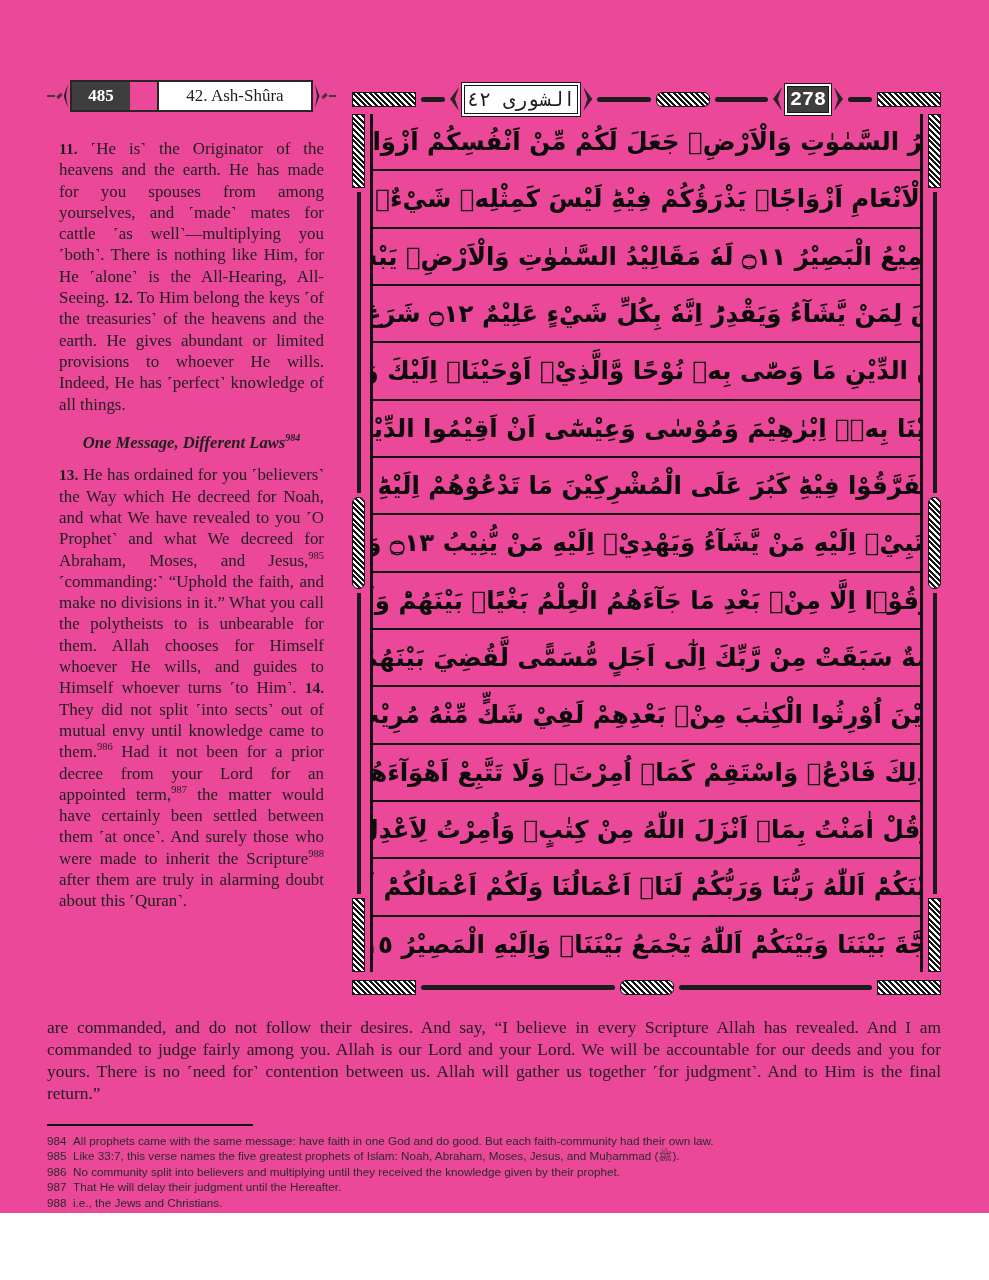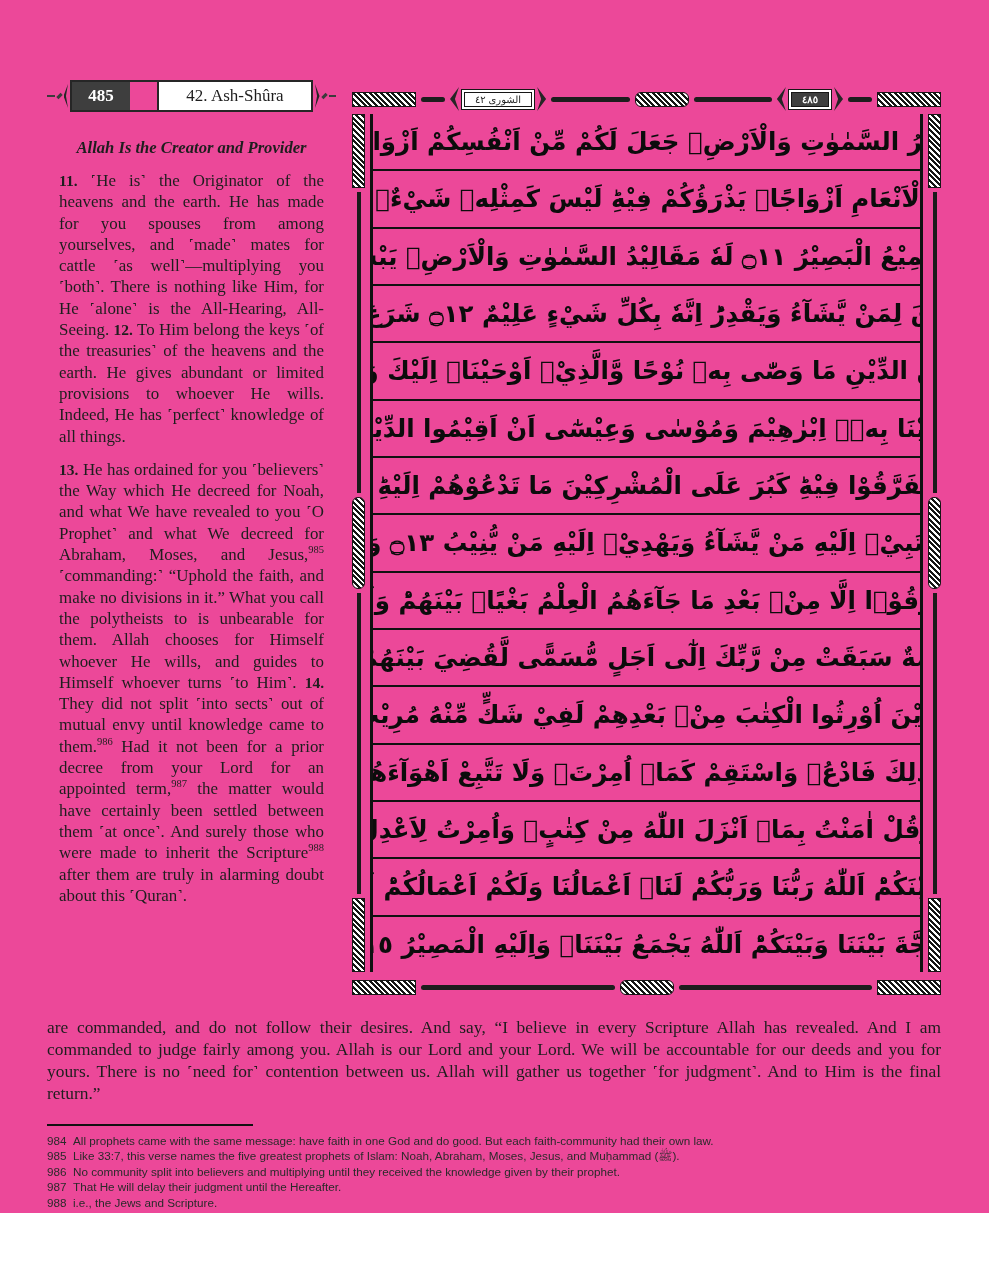--- a/index.html
+++ b/index.html
@@ -28,22 +28,22 @@
   
   .arabic-frame{position:absolute;left:352px;top:84px;width:589px;height:918px;
                 display:flex;flex-direction:column;}
   .frame-top,.frame-bottom{display:flex;align-items:center;gap:5px;height:30px;flex:0 0 auto;}
   .orn-h{height:13px;background-image:repeating-linear-gradient(45deg,#161616 0 2px,#fff 2px 4px);
          border:1.5px solid #161616;}
   .corner-h{width:62px;}
   .mid-h{width:52px;border-radius:6px;}
   .bar{height:5px;background:#1d1d1d;border-radius:2.5px;flex:1;}
   .bar.fixed{flex:0 0 24px;}
-  .abox{border:1.8px solid #161616;padding:1px 10px;background:#fff;font-family:Liberation Sans, sans-serif;
-        font-size:10px;white-space:nowrap;box-shadow:0 0 0 2px #fff,0 0 0 3px #161616;}
+  .abox{border:1.8px solid #161616;padding:1px 2px;background:#fff;font-family:Liberation Mono, monospace;
+        font-size:20px;white-space:nowrap;box-shadow:0 0 0 2px #fff,0 0 0 3px #161616;}
   .abox.dark{background:#3e3e3e;color:#fff;border-color:#161616;font-weight:bold;
              clip-path:none;}
   .frame-body{flex:1;display:flex;gap:5px;min-height:0;}
   .side-band{flex:0 0 13px;display:flex;flex-direction:column;align-items:center;gap:4px;}
   .orn-v{width:13px;background-image:repeating-linear-gradient(45deg,#161616 0 2px,#fff 2px 4px);
          border:1.5px solid #161616;box-sizing:border-box;}
   .corner-v{height:74px;}
   .mid-v{height:92px;border-radius:6px;}
   .vline{flex:1;width:4px;background:#1b1b1b;}
   .arabic-box{flex:1;border-left:3px solid #111;border-right:3px solid #111;
@@ -75,38 +75,38 @@
       <span class="chev l"></span>
       <span class="hdr-boxes">
         <span class="hdr-num">485</span>
         <span class="hdr-title">42. Ash-Shûra</span>
       </span>
       <span class="chev r"></span>
       <span class="dia"></span>
       <span class="tail"></span>
     </div>
     <div id="english-sections">
-        <div class="sec-h"><span>Allah Is the Creator and Provider</span></div>
         <p class="vpara"><b>11.</b><span> ˹He is˺ the Originator of the heavens and the earth. He has made for you spouses from among yourselves, and ˹made˺ mates for cattle ˹as well˺—multiplying you ˹both˺. There is nothing like Him, for He ˹alone˺ is the All-Hearing, All-Seeing. </span><b>12.</b><span> To Him belong the keys ˹of the treasuries˺ of the heavens and the earth. He gives abundant or limited provisions to whoever He wills. Indeed, He has ˹perfect˺ knowledge of all things.</span></p>
+        <div class="sec-h"><span>One Message, Different Laws</span><sup>984</sup></div>
         <p class="vpara"><b>13.</b><span> He has ordained for you ˹believers˺ the Way which He decreed for Noah, and what We have revealed to you ˹O Prophet˺ and what We decreed for Abraham, Moses, and Jesus,</span><sup>985</sup><span> ˹commanding:˺ “Uphold the faith, and make no divisions in it.” What you call the polytheists to is unbearable for them. Allah chooses for Himself whoever He wills, and guides to Himself whoever turns ˹to Him˺. </span><b>14.</b><span> They did not split ˹into sects˺ out of mutual envy until knowledge came to them.</span><sup>986</sup><span> Had it not been for a prior decree from your Lord for an appointed term,</span><sup>987</sup><span> the matter would have certainly been settled between them ˹at once˺. And surely those who were made to inherit the Scripture</span><sup>988</sup><span> after them are truly in alarming doubt about this ˹Quran˺.</span></p>
       </div>
   </div>
 
   <div class="arabic-frame">
     <div class="frame-top">
       <span class="orn-h corner-h"></span>
       <span class="bar fixed"></span>
       <span class="chev l"></span>
       <span class="abox">الشورى ٤٢</span>
       <span class="chev r"></span>
       <span class="bar"></span>
       <span class="orn-h mid-h"></span>
       <span class="bar"></span>
       <span class="chev l"></span>
-      <span class="abox dark">٤٨٥</span>
+      <span class="abox dark">278</span>
       <span class="chev r"></span>
       <span class="bar fixed"></span>
       <span class="orn-h corner-h"></span>
     </div>
     <div class="frame-body">
       <div class="side-band">
         <span class="orn-v corner-v"></span>
         <span class="vline"></span>
         <span class="orn-v mid-v"></span>
         <span class="vline"></span>
@@ -162,18 +162,18 @@
         <div class="fn">
           <span class="fn-num">986</span>
           <span class="fn-text">No community split into believers and multiplying until they received the knowledge given by their prophet.</span>
         </div>
         <div class="fn">
           <span class="fn-num">987</span>
           <span class="fn-text">That He will delay their judgment until the Hereafter.</span>
         </div>
         <div class="fn">
           <span class="fn-num">988</span>
-          <span class="fn-text">i.e., the Jews and Scripture.</span>
+          <span class="fn-text">i.e., the Jews and Christians.</span>
         </div>
       </div>
   </div>
 
 </div>
 
 </body></html>

